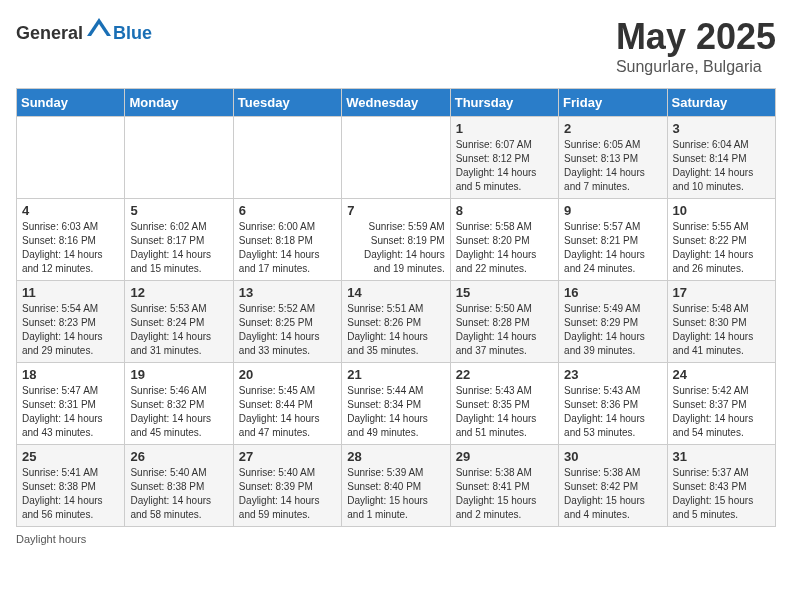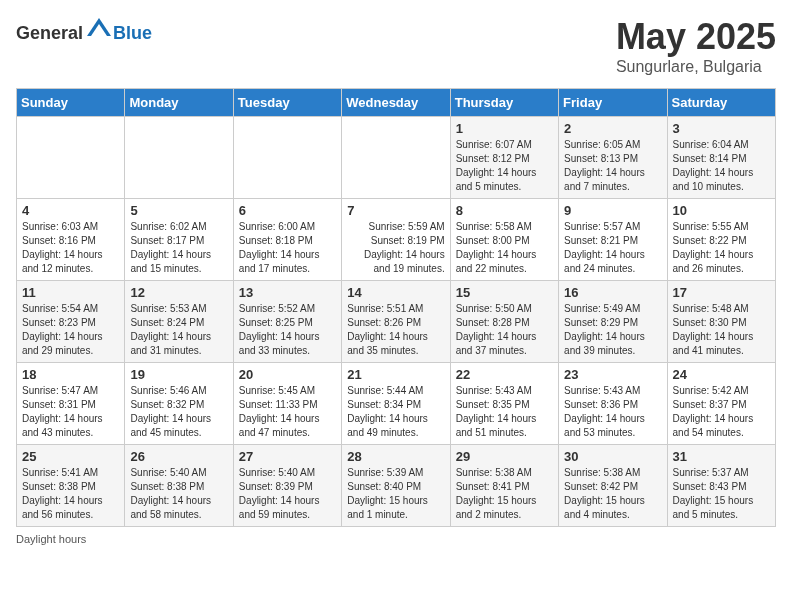--- a/index.html
+++ b/index.html
@@ -178,21 +178,21 @@
         <td>
           <div class="day-number">7</div>
           <div class="day-info" style="white-space: pre-line; text-align: right;">Sunrise: 5:59 AM
 Sunset: 8:19 PM
 Daylight: 14 hours
 and 19 minutes.</div>
         </td>
         <td>
           <div class="day-number">8</div>
           <div class="day-info" style="white-space: pre-line;">Sunrise: 5:58 AM
-Sunset: 8:00 PM
+Sunset: 8:20 PM
 Daylight: 14 hours
 and 22 minutes.</div>
         </td>
         <td>
           <div class="day-number">9</div>
           <div class="day-info" style="white-space: pre-line;">Sunrise: 5:57 AM
 Sunset: 8:21 PM
 Daylight: 14 hours
 and 24 minutes.</div>
         </td>
@@ -266,21 +266,21 @@
         <td>
           <div class="day-number">19</div>
           <div class="day-info" style="white-space: pre-line;">Sunrise: 5:46 AM
 Sunset: 8:32 PM
 Daylight: 14 hours
 and 45 minutes.</div>
         </td>
         <td>
           <div class="day-number">20</div>
           <div class="day-info" style="white-space: pre-line;">Sunrise: 5:45 AM
-Sunset: 11:33 PM
+Sunset: 8:44 PM
 Daylight: 14 hours
 and 47 minutes.</div>
         </td>
         <td>
           <div class="day-number">21</div>
           <div class="day-info" style="white-space: pre-line;">Sunrise: 5:44 AM
 Sunset: 8:34 PM
 Daylight: 14 hours
 and 49 minutes.</div>
         </td>

